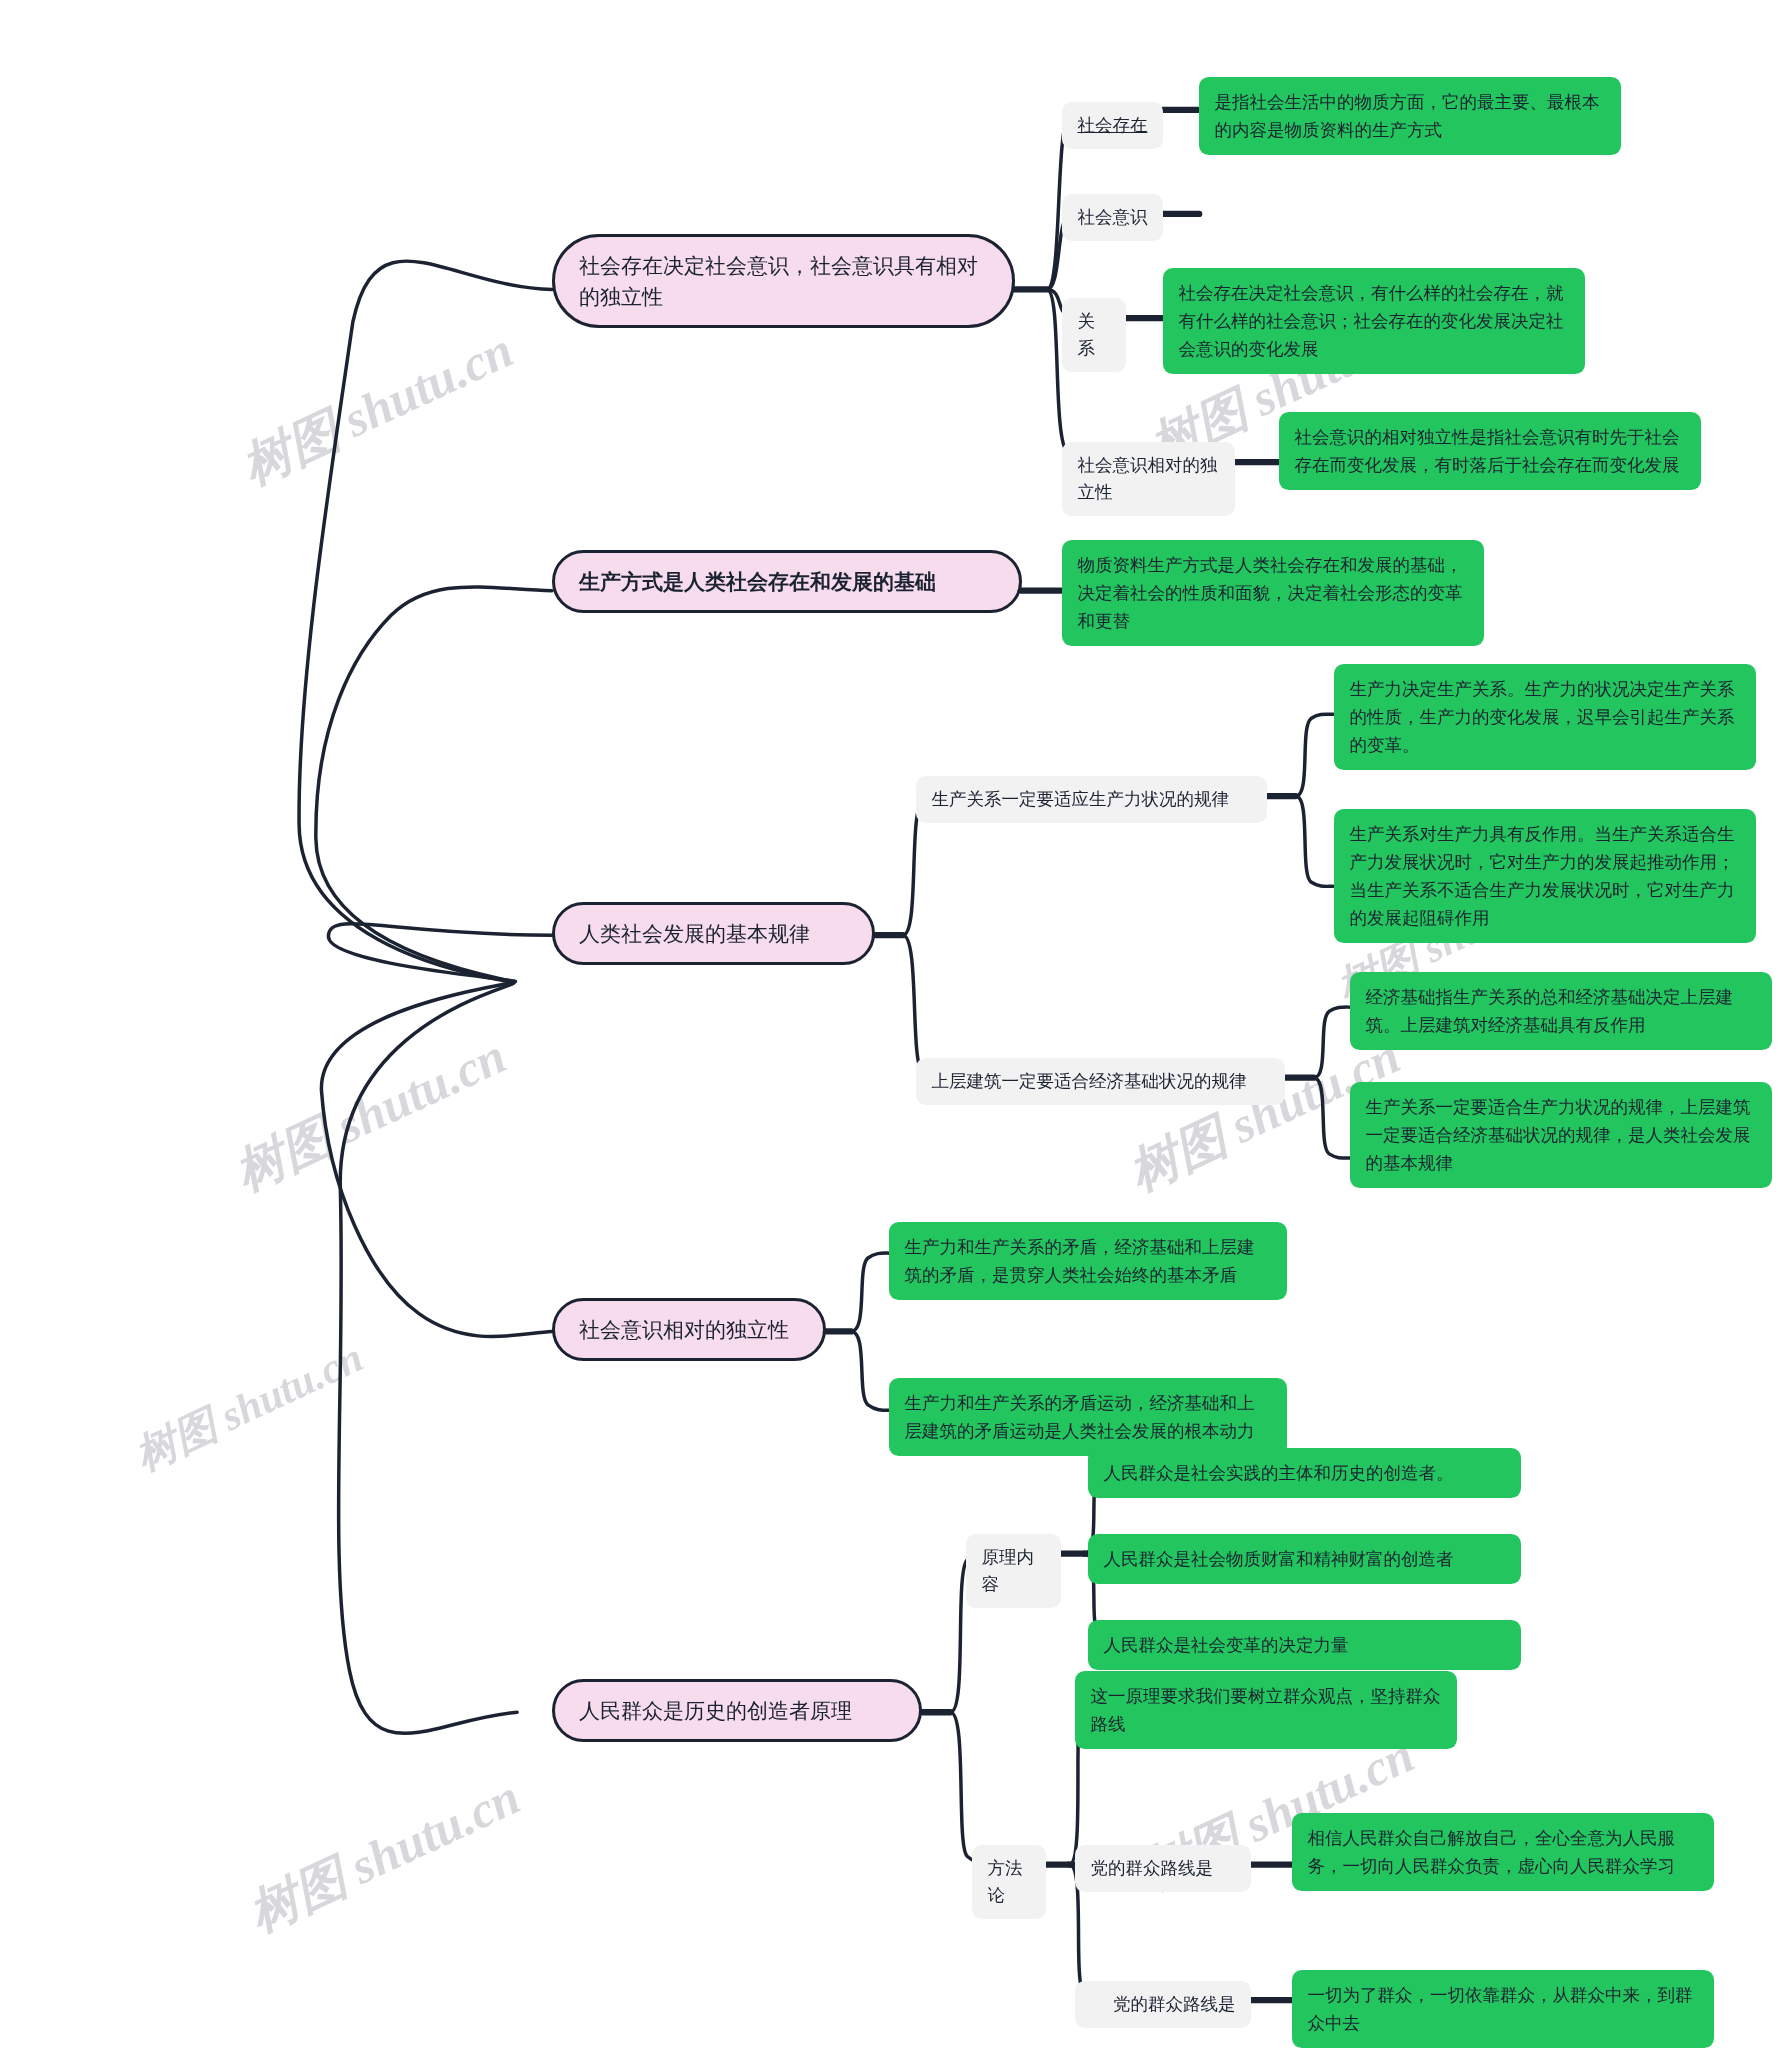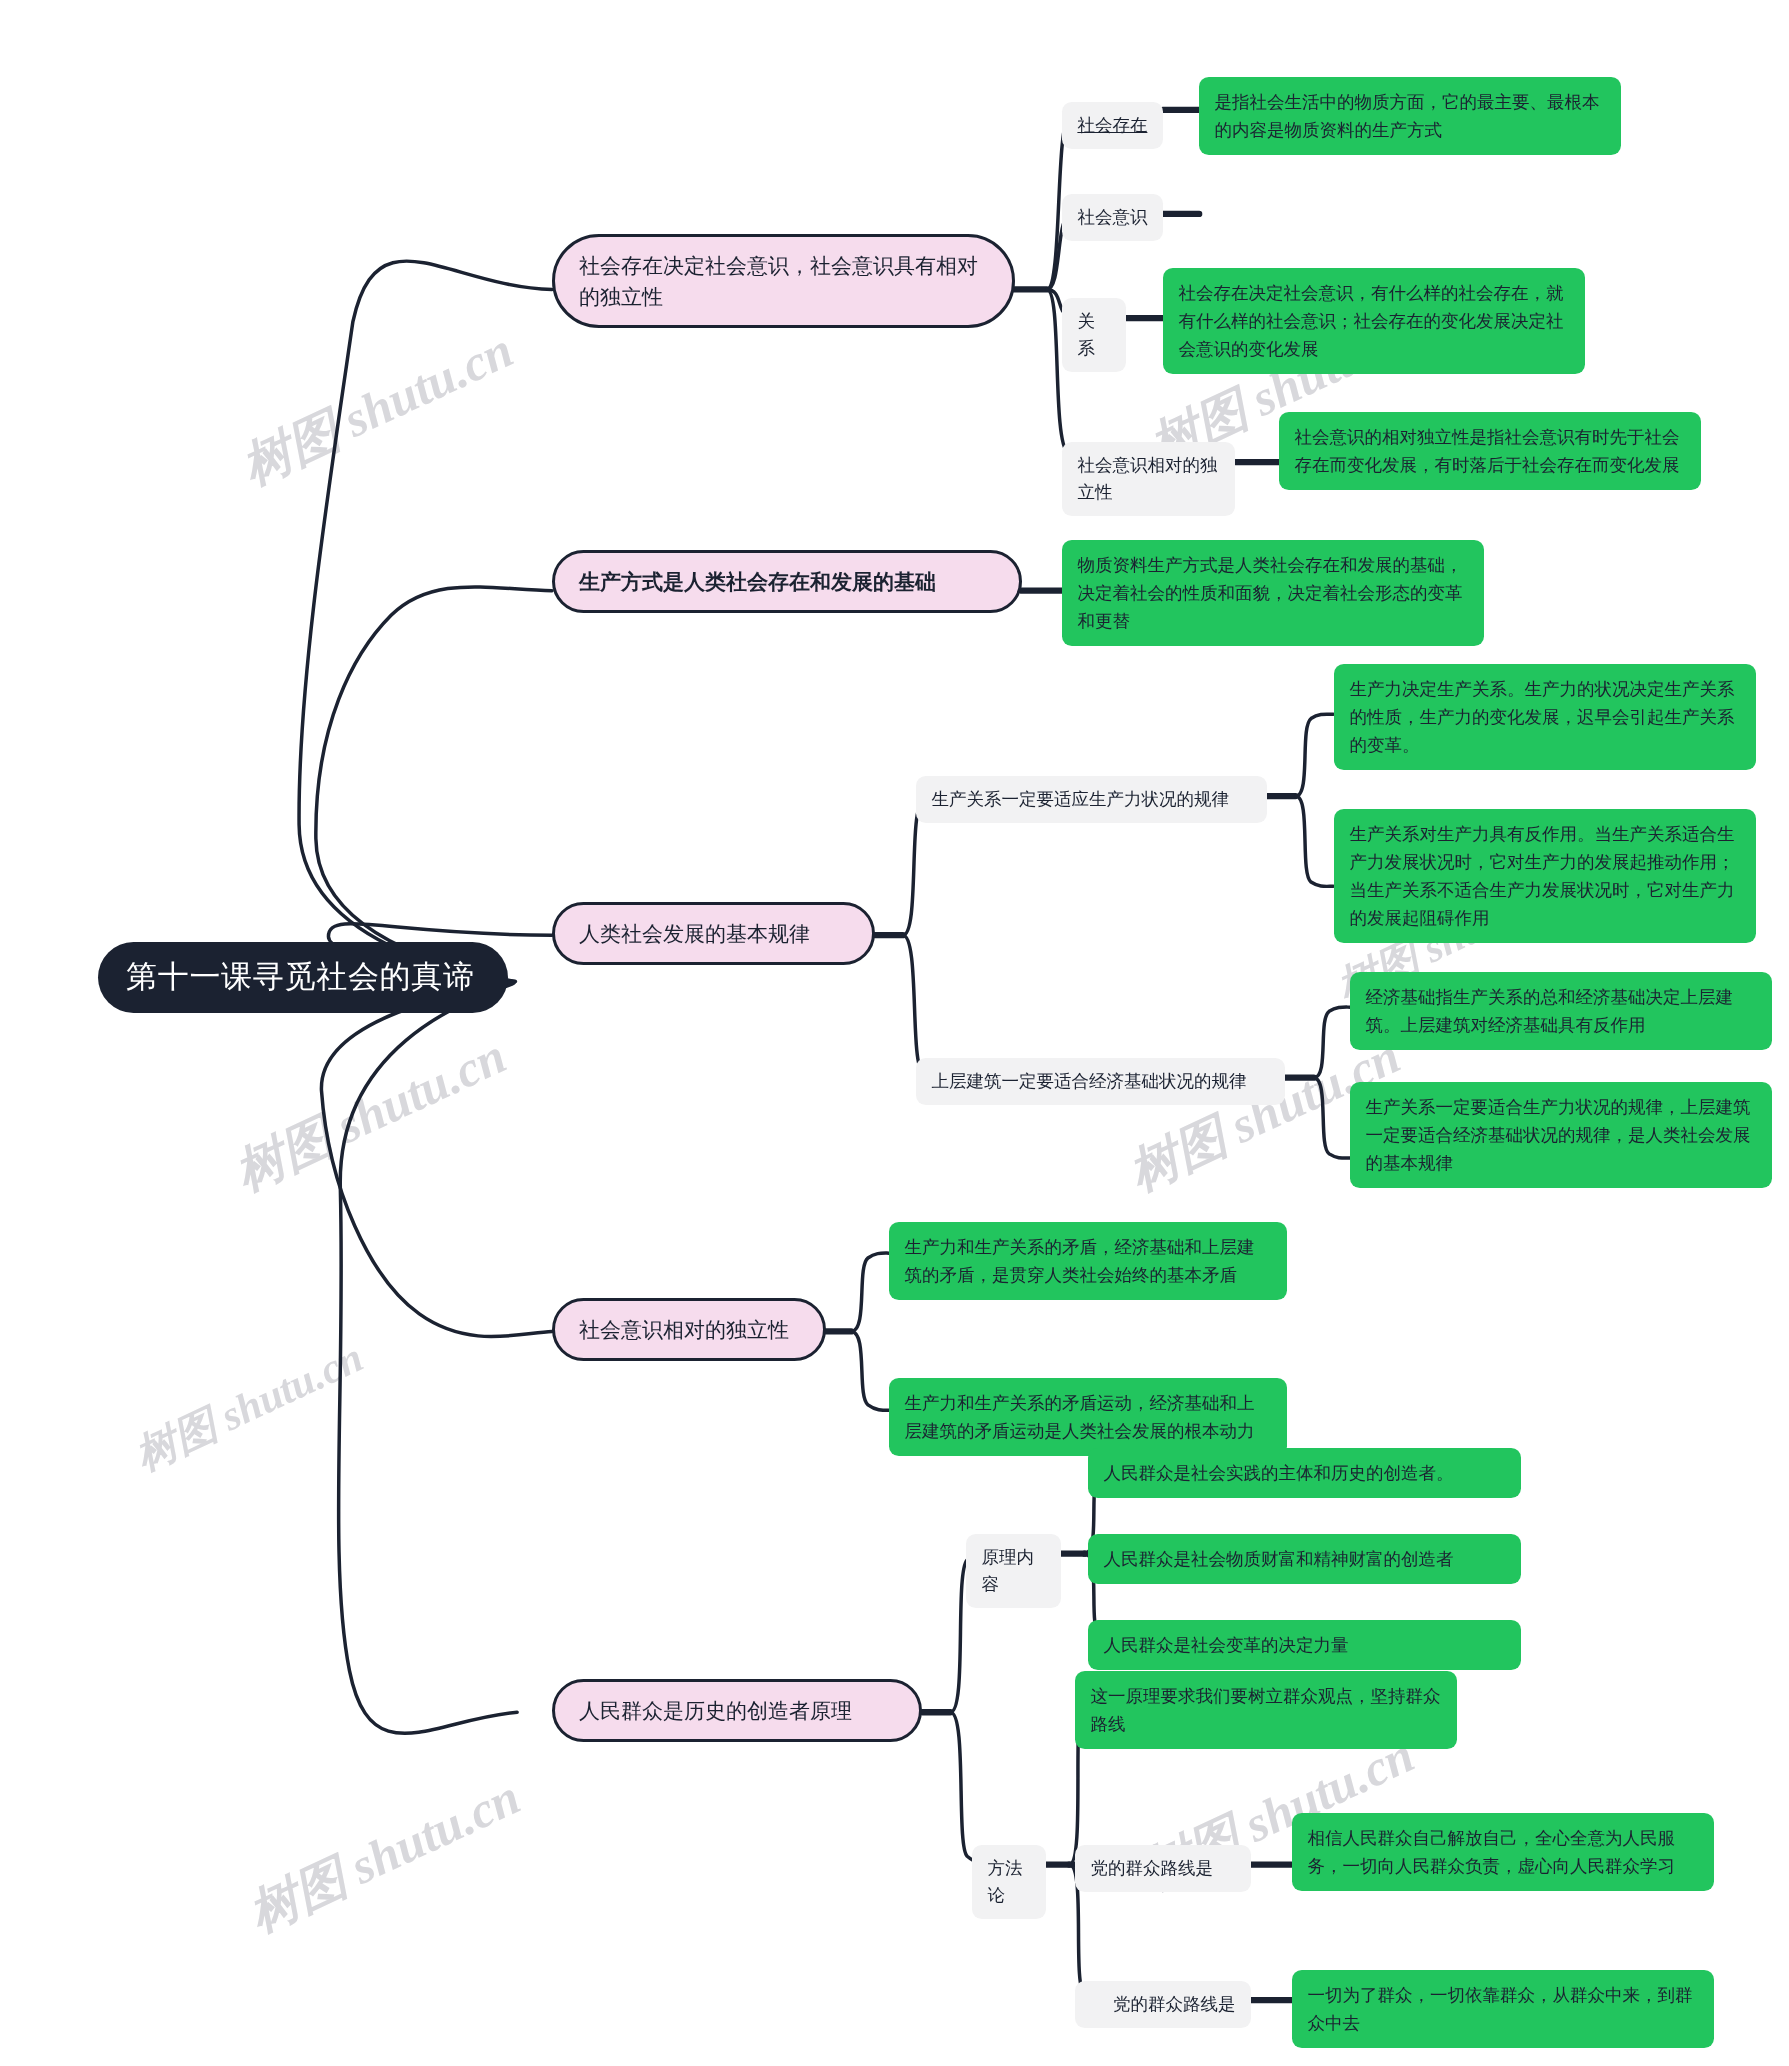--- a/index.html
+++ b/index.html
@@ -145,23 +145,20 @@
 
     <path class="stub" d="M1496,2668 L1530,2668"></path>
     <path d="M1530,2668 C1554,2668 1532,2434 1552,2420 C1564,2412 1576,2413 1588,2414"></path>
     <path class="stub" d="M1530,2668 L1590,2668"></path>
     <path d="M1530,2668 C1554,2668 1534,2840 1552,2854 C1564,2862 1576,2862 1588,2862"></path>
 
     <path class="stub" d="M1790,2668 L1848,2668"></path>
     <path class="stub" d="M1790,2862 L1848,2862"></path>
   </svg>
 
-  <div class="node root" style="left:98px;top:942px;width:410px;">
-    <span class="txt">第十一课寻觅社会的真谛</span>
-  </div>
 
   <div class="node main" style="left:552px;top:234px;width:463px;">
     <span class="txt">社会存在决定社会意识，社会意识具有相对的独立性</span>
   </div>
 
   <div class="node sub" style="left:1062px;top:102px;width:101px;text-decoration:underline;">
     <span class="txt">社会存在</span>
   </div>
   <div class="node leaf" style="left:1199px;top:77px;width:422px;">
     <span class="txt">是指社会生活中的物质方面，它的最主要、最根本的内容是物质资料的生产方式</span>

